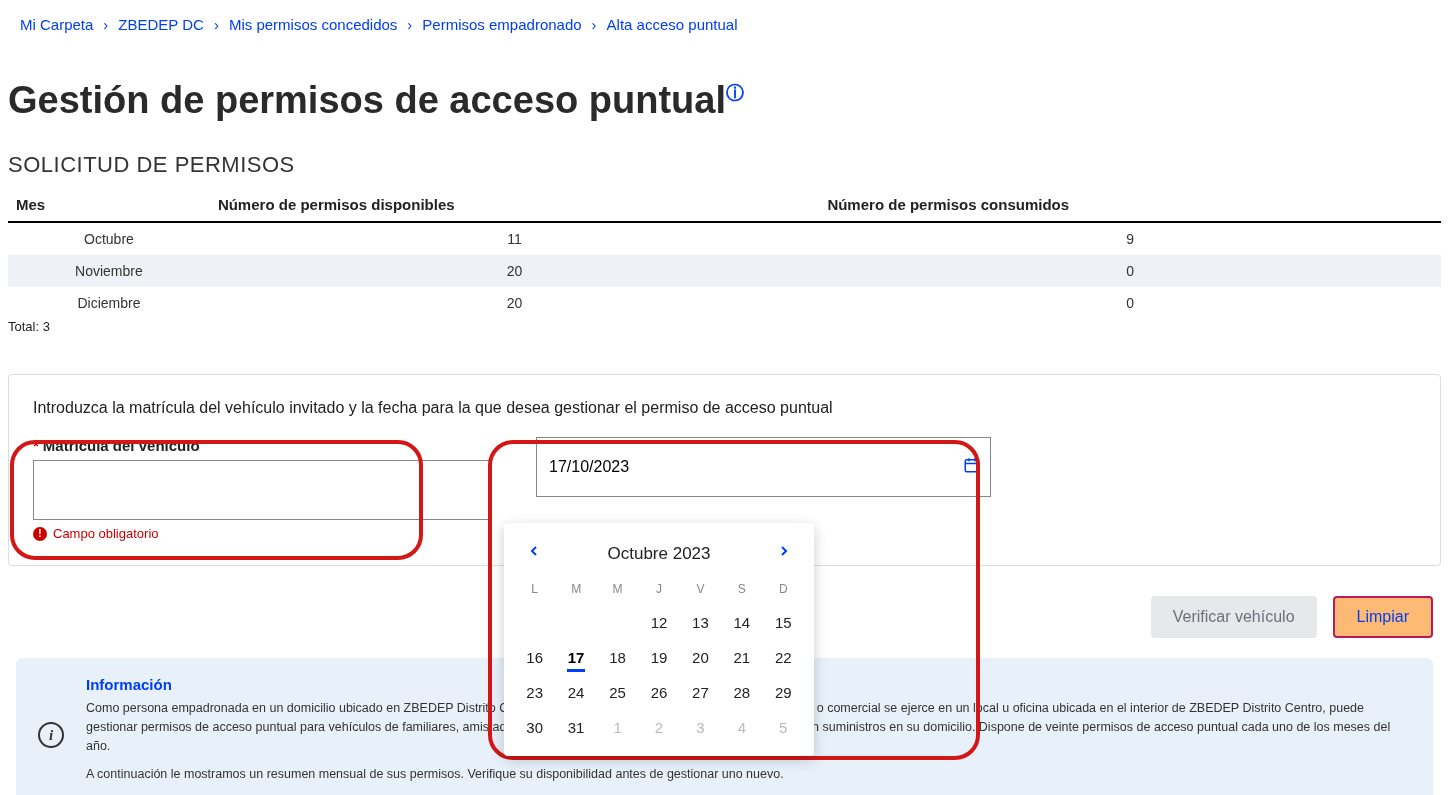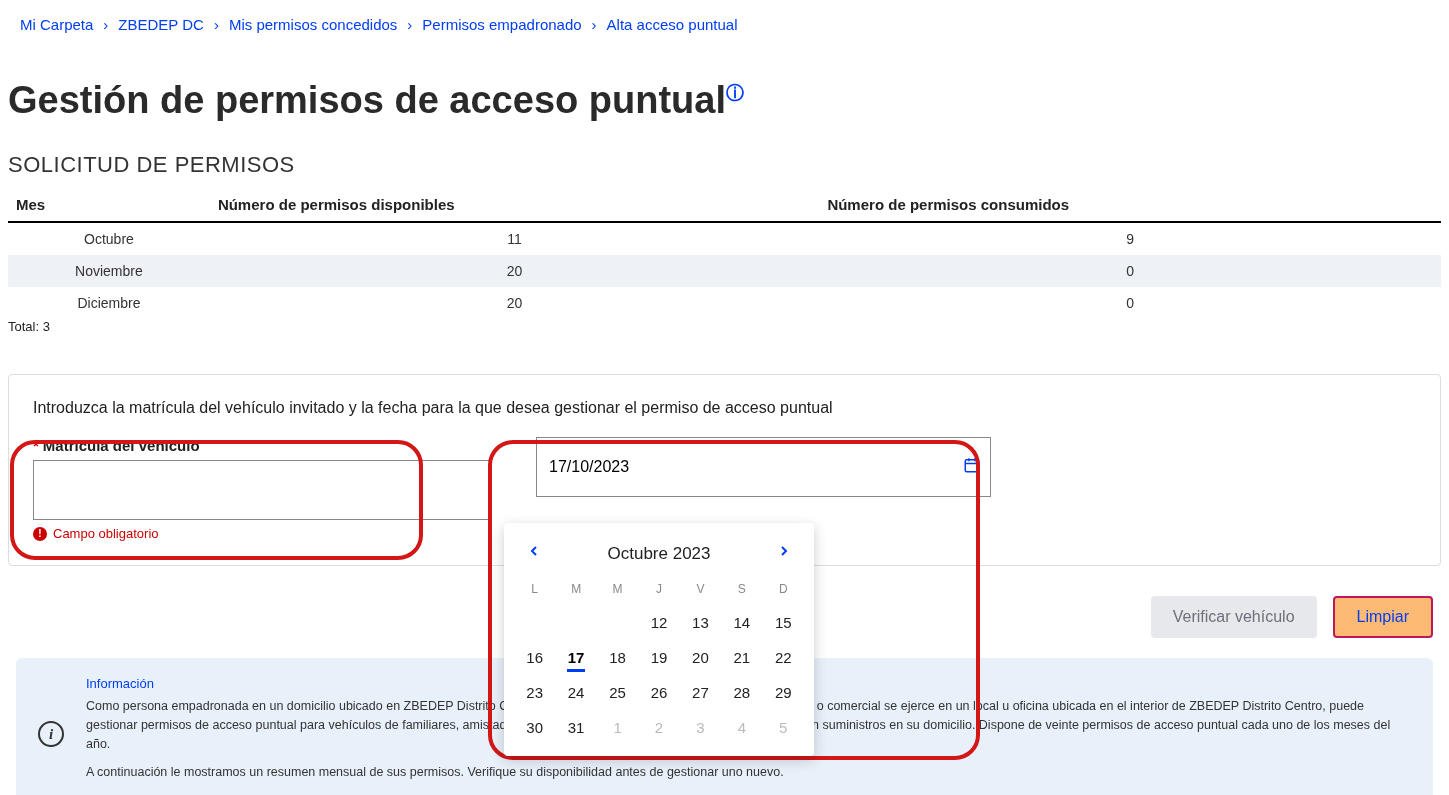--- a/index.html
+++ b/index.html
@@ -31,21 +31,21 @@
 .error-icon{width:14px;height:14px;background:#c00;border-radius:50%;display:inline-flex;align-items:center;justify-content:center;color:#fff;font-size:10px;font-weight:bold}
 .highlight{position:absolute;border:4px solid #d31717;border-radius:25px;pointer-events:none}
 .hl1{left:10px;top:440px;width:413px;height:120px}
 .hl2{left:488px;top:440px;width:492px;height:320px}
 .btns{display:flex;justify-content:flex-end;gap:16px;margin-top:30px;padding-right:8px}
 .btn{padding:10px 22px;font-size:16px;border-radius:4px;cursor:pointer;font-weight:500}
 .btn.verify{background:#e7e8ec;border:none;color:#6f6f7a}
 .btn.clear{background:#fdba74;border:2px solid #be185d;color:#003df6}
 .info-box{background:#e8f1fa;border-radius:6px;margin:20px 8px 0 8px;padding:18px 22px;display:flex;gap:22px;align-items:center}
 .info-icon{width:26px;height:26px;flex:0 0 26px;border:2px solid #333;border-radius:50%;display:flex;align-items:center;justify-content:center;font-family:Georgia,serif;font-style:italic;font-weight:bold;font-size:15px;color:#333}
-.info-txt h3{font-size:13px;font-weight:400;color:#003df6;margin-bottom:6px}
+.info-txt h3{font-size:15px;font-weight:700;color:#003df6;margin-bottom:6px}
 .info-txt p{font-size:12.5px;color:#333;line-height:1.5;margin-bottom:10px}
 .calendar{position:absolute;top:523px;left:504px;width:310px;background:#fff;box-shadow:0 4px 14px rgba(0,0,0,.2);border-radius:4px;padding:12px 10px 16px 10px;z-index:10}
 .cal-head{display:flex;justify-content:space-between;align-items:center;padding:4px 8px 10px 8px}
 .cal-nav{color:#003df6;cursor:pointer;font-size:18px;padding:4px}
 .cal-title{font-size:17px;font-weight:500;color:#222}
 .cal-grid{display:grid;grid-template-columns:repeat(7,1fr);text-align:center;row-gap:10px}
 .cal-dow{font-size:12px;color:#888;padding:4px 0}
 .cal-day{font-size:15px;color:#222;padding:4px 0;cursor:pointer}
 .cal-day.mute{color:#bbb}
 .cal-day.sel{color:#000000;font-weight:700;position:relative}

